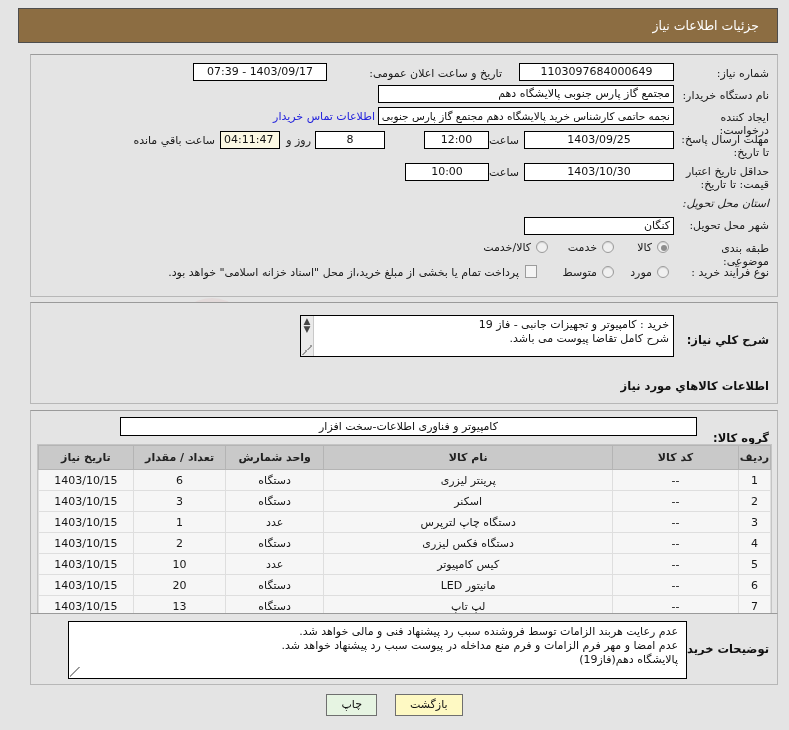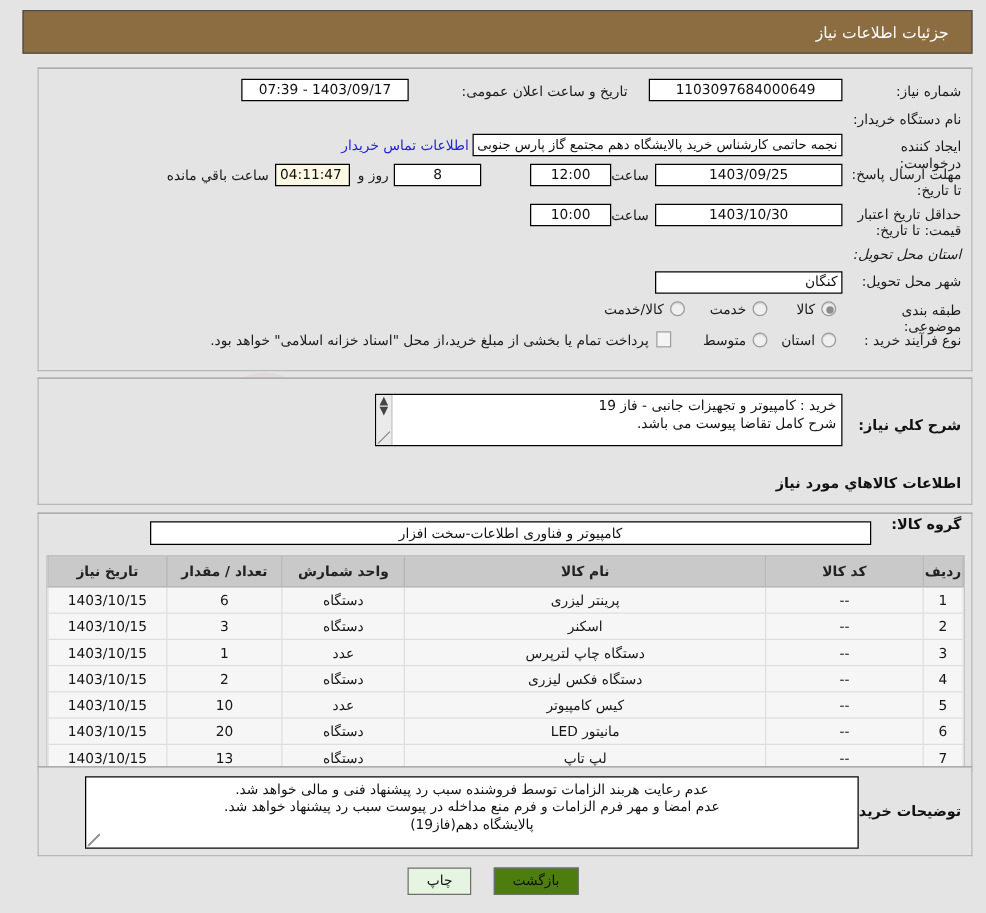--- a/index.html
+++ b/index.html
@@ -194,21 +194,21 @@
     gap: 18px;
   }
   .btn {
     font-family: "DejaVu Sans", "Liberation Sans", sans-serif;
     font-size: 11px;
     padding: 3px 14px 4px;
     border: 1px solid #6f6f6f;
     cursor: pointer;
     line-height: 13px;
   }
-  .btn.back  { background: #4d7c0f; color: #111; }
+  .btn.back  { background: #fef9c3; color: #111; }
   .btn.print { background: #e6f4e2; color: #111; }
 
   
   .watermark {
     position: absolute;
     left: 0; top: 292px;
     width: 789px; height: 120px;
     pointer-events: none;
     opacity: .16;
     display: flex; align-items: center; justify-content: center;
@@ -249,55 +249,56 @@
 
   <div class="panel" id="panel-top">
 
     <div class="lbl" style="right:8px; top:12px; width:90px;">شماره نیاز:</div>
     <div class="fld center" style="right:103px; top:8px; width:155px;">1103097684000649</div>
 
     <div class="lbl" style="right:275px; top:12px; width:170px;">تاریخ و ساعت اعلان عمومی:</div>
     <div class="fld center" style="right:450px; top:8px; width:134px;">1403/09/17 - 07:39</div>
 
     <div class="lbl" style="right:8px; top:34px; width:90px;">نام دستگاه خریدار:</div>
+    <div class="fld right" style="right:103px; top:30px; width:296px;">مجتمع گاز پارس جنوبی  پالایشگاه دهم</div>
 
     <div class="lbl" style="right:8px; top:56px; width:95px;">ایجاد کننده درخواست:</div>
     <div class="fld right" style="right:103px; top:52px; width:296px; font-size:10.5px;">نجمه حاتمی کارشناس خرید پالایشگاه دهم  مجتمع گاز پارس جنوبی  پالایشگاه</div>
     <div class="linktext" style="right:402px; top:54px;">اطلاعات تماس خریدار</div>
 
     <div class="lbl" style="right:8px; top:78px; width:95px;">مهلت ارسال پاسخ: تا تاریخ:</div>
     <div class="fld center" style="right:103px; top:76px; width:150px;">1403/09/25</div>
     <div class="plain" style="right:258px; top:78px;">ساعت</div>
     <div class="fld center" style="right:288px; top:76px; width:65px;">12:00</div>
     <div class="fld center" style="right:392px; top:76px; width:70px;">8</div>
     <div class="plain" style="right:466px; top:78px;">روز و</div>
     <div class="fld cream" style="right:497px; top:76px; width:60px;">04:11:47</div>
     <div class="plain" style="right:562px; top:78px;">ساعت باقي مانده</div>
 
     <div class="lbl" style="right:8px; top:110px; width:95px;">حداقل تاریخ اعتبار قیمت: تا تاریخ:</div>
     <div class="fld center" style="right:103px; top:108px; width:150px;">1403/10/30</div>
     <div class="plain" style="right:258px; top:110px;">ساعت</div>
-    <div class="fld center" style="right:288px; top:108px; width:65px;">10:00</div>
+    <div class="fld center" style="right:288px; top:108px; width:84px;">10:00</div>
 
     <div class="lbl" style="right:8px; top:142px; width:95px;font-style:italic;">استان محل تحویل:</div>
 
     <div class="lbl" style="right:8px; top:164px; width:95px;">شهر محل تحویل:</div>
     <div class="fld right" style="right:103px; top:162px; width:150px;">کنگان</div>
 
     <div class="lbl" style="right:8px; top:187px; width:95px;">طبقه بندی موضوعی:</div>
     <div class="radio on" style="right:108px; top:186px;"></div>
     <div class="plain" style="right:125px; top:185px;">کالا</div>
     <div class="radio" style="right:163px; top:186px;"></div>
     <div class="plain" style="right:180px; top:185px;">خدمت</div>
     <div class="radio" style="right:229px; top:186px;"></div>
     <div class="plain" style="right:246px; top:185px;">کالا/خدمت</div>
 
     <div class="lbl" style="right:8px; top:211px; width:95px;">نوع فرآیند خرید :</div>
     <div class="radio" style="right:108px; top:211px;"></div>
-    <div class="plain" style="right:125px; top:210px;">استان</div>
+    <div class="plain" style="right:125px; top:210px;">مورد</div>
     <div class="radio" style="right:163px; top:211px;"></div>
     <div class="plain" style="right:180px; top:210px;">متوسط</div>
     <div class="checkbox" style="right:240px; top:210px;"></div>
     <div class="plain" style="right:258px; top:210px;">پرداخت تمام یا بخشی از مبلغ خرید،از محل "اسناد خزانه اسلامی" خواهد بود.</div>
   </div>
 
   <div class="watermark">
     <div class="wm-text">AriaTender.net</div>
     <div class="wm-mark"></div>
   </div>
@@ -311,21 +312,21 @@
       </div>
       <div class="body">خرید : کامپیوتر و تجهیزات جانبی - فاز 19
 شرح کامل تقاضا پیوست می باشد.</div>
       <div class="grip"></div>
     </div>
 
     <div class="subtitle" style="right:8px; top:76px;">اطلاعات کالاهاي مورد نیاز</div>
   </div>
 
   <div class="panel" id="panel-items">
-    <div class="subtitle" style="right:8px; top:1px;">گروه کالا:</div>
+    <div class="subtitle" style="right:8px; top:20px;">گروه کالا:</div>
     <div class="fld center" style="right:80px; top:6px; width:577px; height:19px; line-height:17px;">کامپیوتر و فناوری اطلاعات-سخت افزار</div>
 
     <table class="items" style="top:34px;">
       <thead>
         <tr>
           <th class="c-radif">ردیف</th>
           <th class="c-code">کد کالا</th>
           <th class="c-name">نام کالا</th>
           <th class="c-unit">واحد شمارش</th>
           <th class="c-qty">تعداد / مقدار</th>
@@ -389,21 +390,21 @@
             <td class="c-qty">13</td>
             <td class="c-date">1403/10/15</td>
           </tr>
         </tbody>
     </table>
   </div>
 
   <div class="panel" id="panel-notes">
     <div class="subtitle" style="right:8px; top:28px;">توضیحات خریدار:</div>
     <div class="tarea plainbox" style="right:90px; top:7px; width:619px; height:58px;">
-      <div class="body" style="inset:3px 8px 3px 8px;text-align:center;">عدم رعایت هربند الزامات توسط فروشنده سبب رد پیشنهاد فنی و مالی خواهد شد.
+      <div class="body" style="inset:3px 8px 3px 8px;">عدم رعایت هربند الزامات توسط فروشنده سبب رد پیشنهاد فنی و مالی خواهد شد.
 عدم امضا و مهر فرم الزامات و فرم منع مداخله در پیوست سبب رد پیشنهاد خواهد شد.
 پالایشگاه دهم(فاز19)</div>
       <div class="grip"></div>
     </div>
   </div>
 
   <div class="btnrow">
     <button class="btn back">بازگشت</button>
     <button class="btn print">چاپ</button>
   </div>

